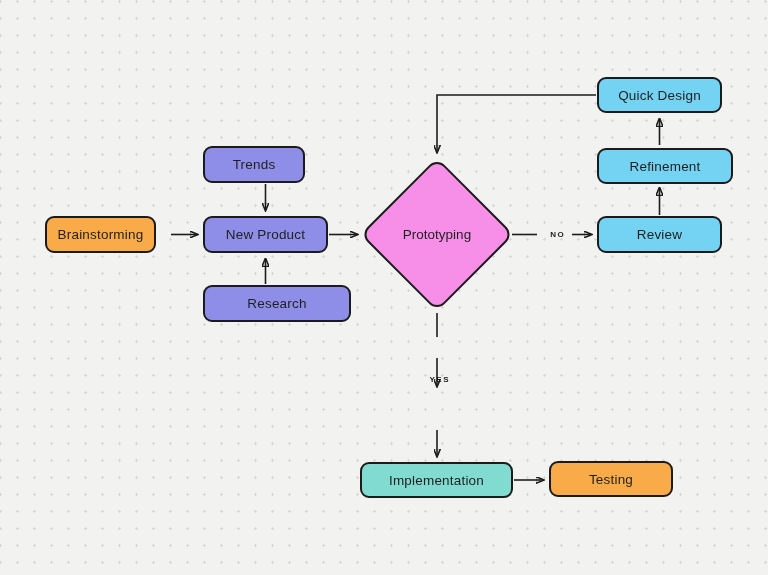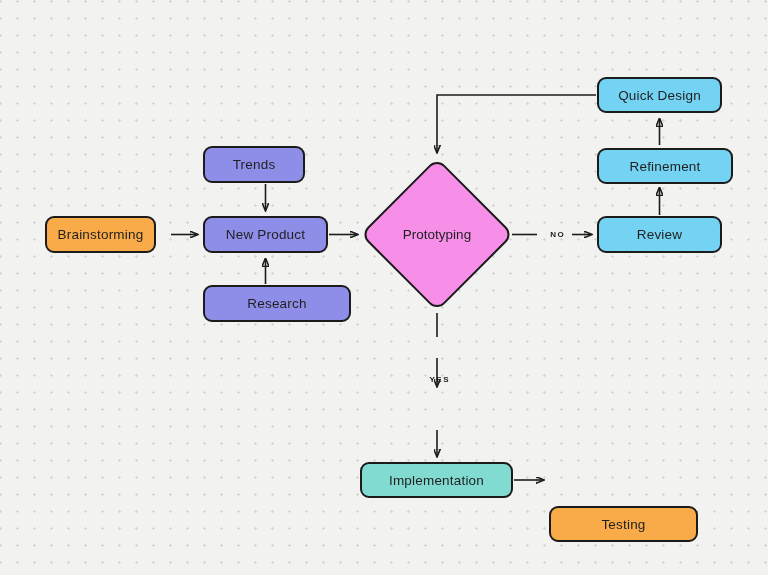--- a/index.html
+++ b/index.html
@@ -46,21 +46,21 @@
 
   .n-brainstorming  { left: 45px;  top: 216px; width: 111px; height: 37px; }
   .n-trends         { left: 203px; top: 146px; width: 102px; height: 37px; }
   .n-new-product    { left: 203px; top: 216px; width: 125px; height: 37px; }
   .n-research       { left: 203px; top: 285px; width: 148px; height: 37px; }
   .n-quick-design   { left: 597px; top: 77px;  width: 125px; height: 36px; }
   .n-refinement     { left: 597px; top: 148px; width: 136px; height: 36px; }
   .n-review         { left: 597px; top: 216px; width: 125px; height: 37px; }
   .n-design         { left: 360px; top: 392px; width: 155px; height: 37px; }
   .n-implementation { left: 360px; top: 462px; width: 153px; height: 36px; }
-  .n-testing        { left: 549px; top: 461px; width: 149px; height: 36px; margin-top: 45px; }
+  .n-testing        { left: 549px; top: 461px; width: 124px; height: 36px; }
 
   .diamond-label {
     position: absolute;
     left: 363px; top: 216px;
     width: 148px; height: 37px;
     display: flex;
     align-items: center;
     justify-content: center;
     font-size: 13.5px;
     color: #1F1F1F;

